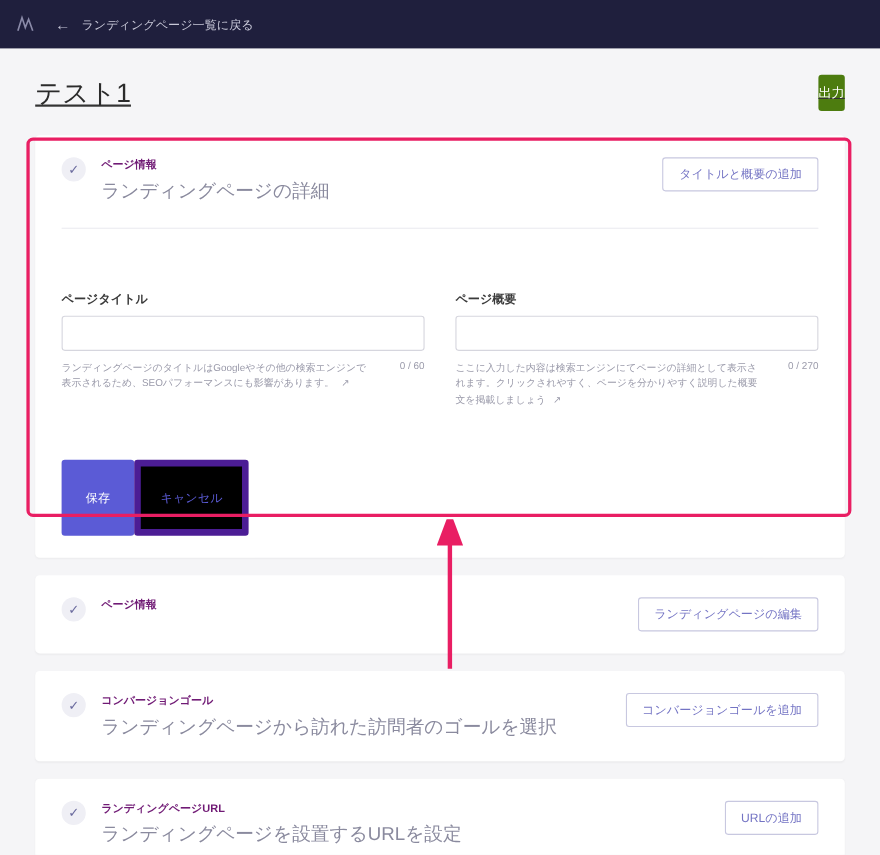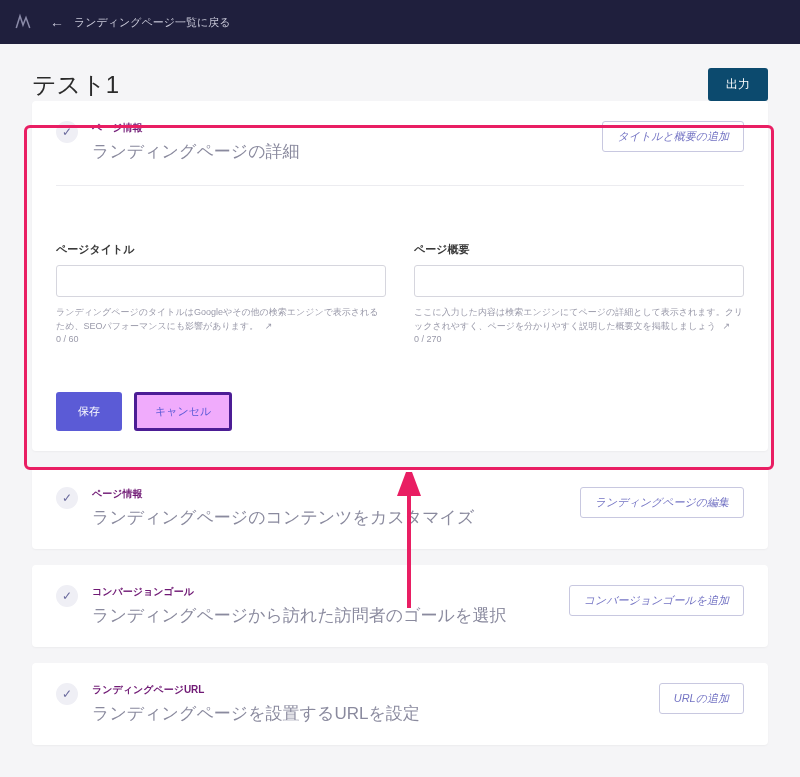--- a/index.html
+++ b/index.html
@@ -28,27 +28,29 @@
   color: #c8c8d8;
   font-size: 11px;
   cursor: pointer;
 }
 .back-arrow { font-size: 14px; color: #c8c8d8; }
 .page-wrap { padding: 24px 32px; }
 .page-head {
   display: flex;
   justify-content: space-between;
   align-items: center;
+  margin-bottom: 22px;
+  text-decoration: underline;
 }
 .page-title { font-size: 24px; font-weight: 400; color: #2b2b2b; }
 .btn-primary {
-  background: #0c4a6e;
+  background: #4d7c0f;
   color: #fff;
   border: none;
-  padding: 8px 18px;
+  padding: 8px 0;
   font-size: 12px;
   border-radius: 3px;
   cursor: pointer;
 }
 .card {
   background: #fff;
   border-radius: 4px;
   margin-bottom: 16px;
   padding: 20px 24px;
   box-shadow: 0 1px 2px rgba(0,0,0,0.04);
@@ -73,21 +75,20 @@
 .card-title { font-size: 10px; font-weight: 600; color: #701a75; margin-bottom: 5px; }
 .card-sub { font-size: 17px; color: #8a8a9e; }
 .btn-outline {
   border: 1px solid #c8c8e0;
   background: #fff;
   color: #7474c4;
   font-size: 11px;
   padding: 7px 14px;
   border-radius: 3px;
   cursor: pointer;
-  font-style: italic;
 }
 .divider { border: none; border-top: 1px solid #ececf0; margin: 22px 0 28px; }
 .form-row {
   display: flex;
   gap: 28px;
 }
 .field { flex: 1; }
 .field-label {
   font-size: 11px;
   font-weight: 600;
@@ -102,54 +103,52 @@
   border: 1px solid #d6d6de;
   border-radius: 3px;
   padding: 0 8px;
   font-size: 12px;
 }
 .field-help {
   display: flex;
   justify-content: space-between;
   align-items: flex-start;
   margin-top: 8px;
-  gap: 0;
-  flex-direction: column;
+  gap: 27px;
 }
 .help-text {
   font-size: 9px;
   color: #9a9aaa;
   line-height: 1.6;
   flex: 1;
 }
 .ext-icon { font-size: 9px; margin-left: 4px; color: #9a9aaa; }
 .char-count {
   font-size: 9px;
   color: #9a9aaa;
   white-space: nowrap;
 }
 .actions {
   margin-top: 48px;
   display: flex;
-  gap: 12px;
 }
 .btn-save {
   background: #5b5bd6;
   color: #fff;
   border: none;
   padding: 9px 22px;
   font-size: 11px;
   border-radius: 3px;
   cursor: pointer;
 }
 .btn-cancel {
-  background: #f0abfc;
+  background: #000000;
   color: #5b5bd6;
-  border: 3px solid #4c1d95;
-  padding: 9px 18px;
+  border: 6px solid #4c1d95;
+  padding: 21px 18px;
   font-size: 11px;
   border-radius: 3px;
   cursor: pointer;
 }
 .highlight-box {
   position: absolute;
   border: 3px solid #e91e63;
   border-radius: 6px;
   pointer-events: none;
 }
@@ -217,21 +216,20 @@
       <button class="btn-save">保存</button>
       <button class="btn-cancel">キャンセル</button>
     </div>
   </div>
 
   <div class="card">
     <div class="card-head">
       <div class="check-circle">✓</div>
       <div class="card-head-text">
         <div class="card-title">ページ情報</div>
-        <div class="card-sub">ランディングページのコンテンツをカスタマイズ</div>
       </div>
       <button class="btn-outline">ランディングページの編集</button>
     </div>
   </div>
 
   <div class="card">
     <div class="card-head">
       <div class="check-circle">✓</div>
       <div class="card-head-text">
         <div class="card-title">コンバージョンゴール</div>

